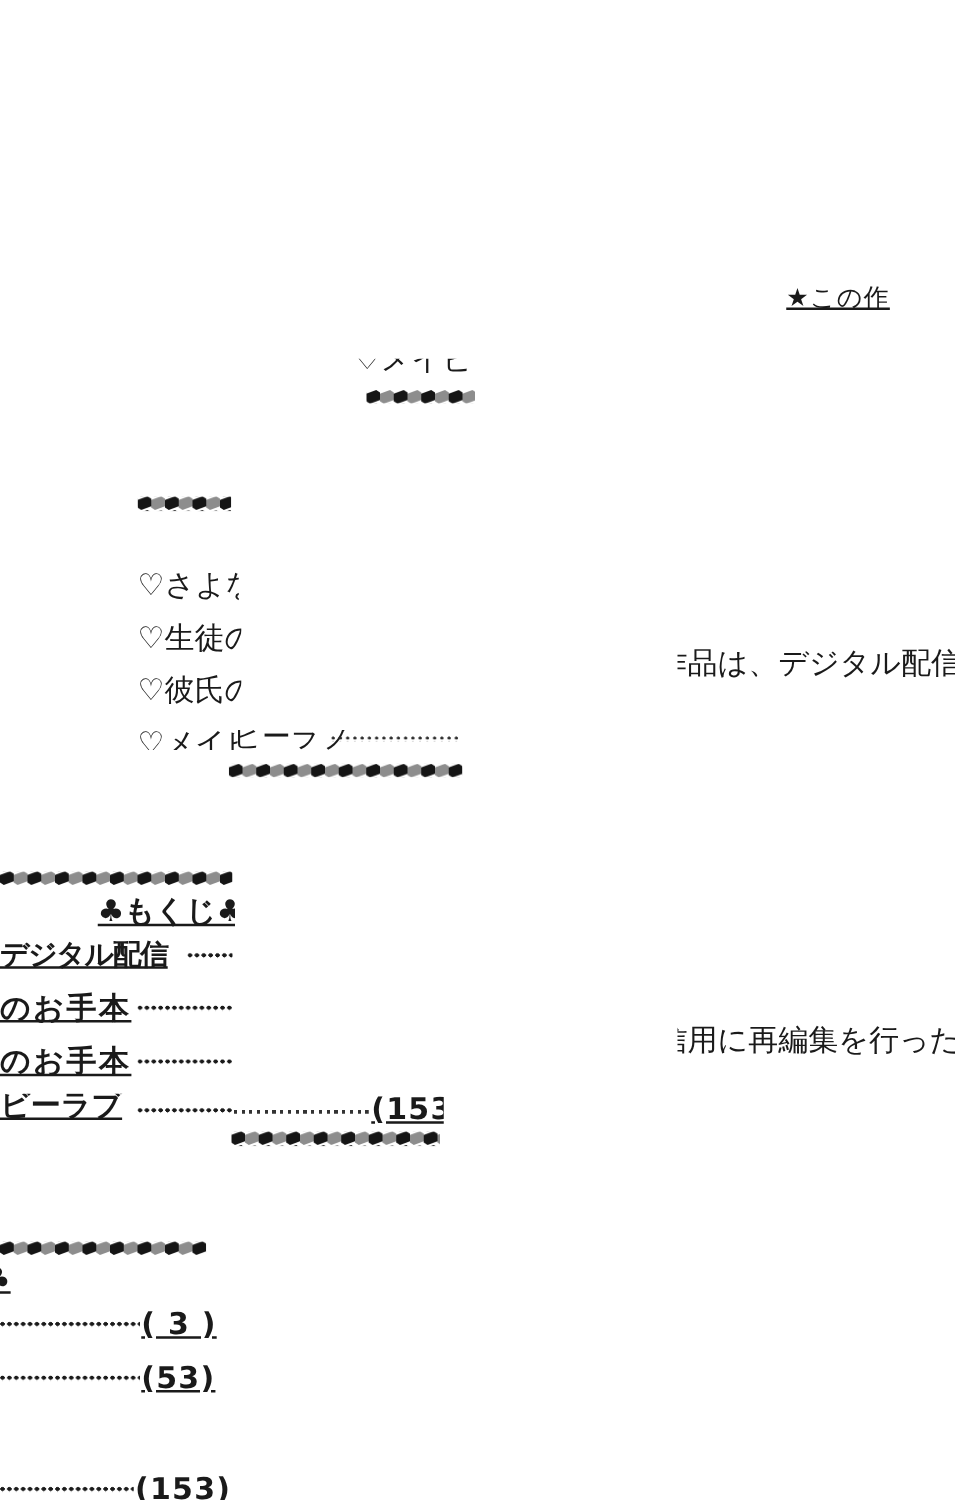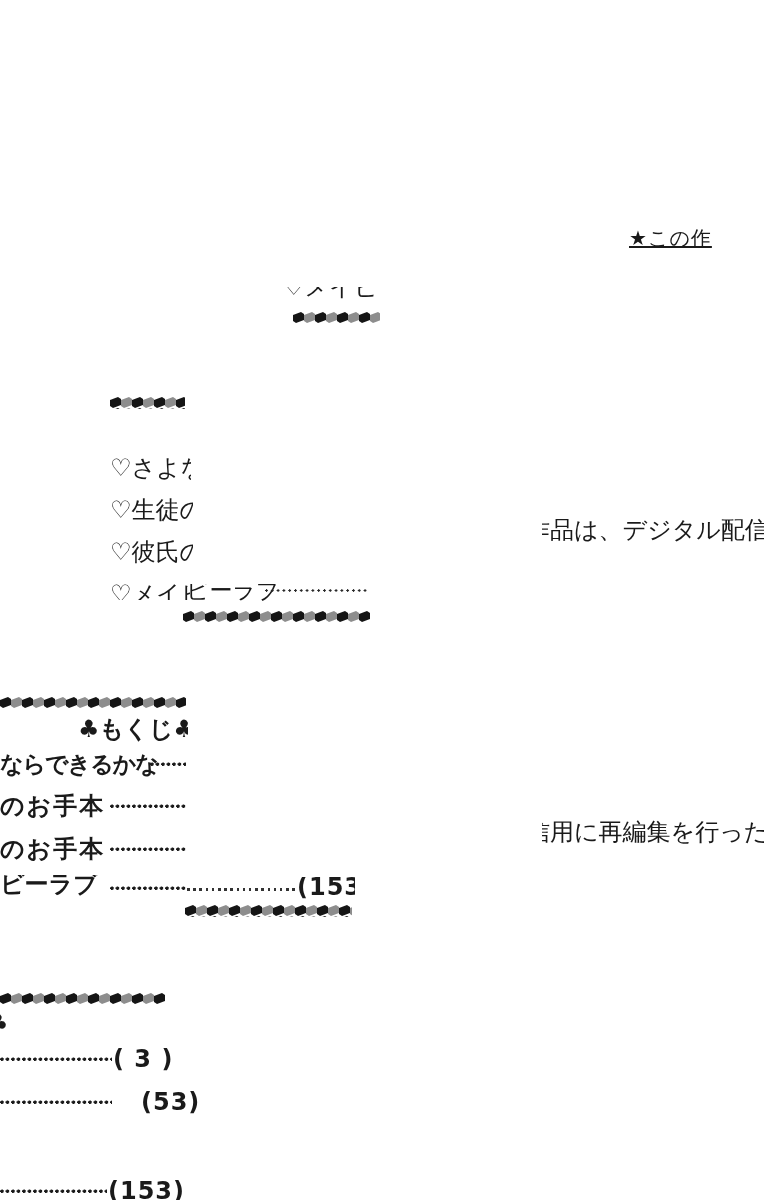--- a/index.html
+++ b/index.html
@@ -3,21 +3,21 @@
 <meta charset="utf-8">
 <style>
   html,body{margin:0;padding:0;background:#ffffff;}
   #page{
     position:relative;width:764px;height:1200px;background:#ffffff;
     overflow:hidden;font-family:"DejaVu Sans","Liberation Sans",sans-serif;
   }
   .frag{position:absolute;white-space:nowrap;color:#1a1a1a;}
   .clip{overflow:hidden;}
   .serif{font-family:"DejaVu Serif","DejaVu Sans",serif;font-weight:400;}
-  .sans{font-family:"DejaVu Sans","Liberation Sans",sans-serif;font-weight:700;}
+  .sans{font-family:"DejaVu Sans","Liberation Sans",sans-serif;font-weight:700;text-decoration:underline;}
   .inner{display:block;white-space:nowrap;}
   .abs{position:absolute;white-space:nowrap;}
   
   .lead-dots{position:absolute;height:5px;background-repeat:repeat-x;
     background-image:radial-gradient(circle at 2px 2.2px,#1a1a1a 1.6px,rgba(0,0,0,0) 1.9px);
     background-size:5.5px 5px;}
   .lead-fine{position:absolute;height:4px;background-repeat:repeat-x;
     background-image:radial-gradient(circle at 1.5px 1.5px,#2a2a2a 1.1px,rgba(0,0,0,0) 1.4px);
     background-size:5.8px 4px;}
   .lead-dash{position:absolute;height:2.6px;
@@ -72,21 +72,21 @@
 
   <svg class="zz" style="left:0px;top:697px;" width="186" height="11">
       <rect width="186" height="11" fill="url(#zz)"></rect>
     </svg>
 
   <div class="frag clip sans" style="left:78px;top:713px;width:110px;height:33px;font-size:24px;line-height:33px;">
     <span class="inner">♣もくじ♣</span>
   </div>
 
   <div class="frag" style="left:0px;top:749px;width:190px;height:30px;">
-    <span class="abs sans" style="left:0;top:0;font-size:23px;line-height:30px;letter-spacing:-1px;">ならできるかな</span>
+    <span class="abs sans" style="left:0;top:0;font-size:23px;line-height:30px;letter-spacing:-1px;">デジタル配信</span>
     <span class="lead-dots" style="left:150px;top:13px;width:36px;"></span>
   </div>
   <div class="frag" style="left:0px;top:791px;width:190px;height:30px;">
     <span class="abs sans" style="left:0;top:0;font-size:24px;line-height:30px;letter-spacing:2px;">のお手本</span>
     <span class="lead-dots" style="left:110px;top:13px;width:76px;"></span>
   </div>
   <div class="frag" style="left:0px;top:834px;width:190px;height:30px;">
     <span class="abs sans" style="left:0;top:0;font-size:24px;line-height:30px;letter-spacing:2px;">のお手本</span>
     <span class="lead-dots" style="left:110px;top:13px;width:76px;"></span>
   </div>
@@ -110,21 +110,21 @@
   <div class="frag clip sans" style="left:0px;top:1010px;width:9px;height:26px;font-size:24px;line-height:26px;">
     <span class="inner" style="margin-left:-13px;">♣</span>
   </div>
 
   <div class="frag" style="left:0px;top:1044px;width:180px;height:30px;">
     <span class="lead-dots" style="left:0;top:13px;width:112px;"></span>
     <span class="abs sans" style="left:113px;top:0;font-size:24px;line-height:30px;letter-spacing:1px;">( 3 )</span>
   </div>
   <div class="frag" style="left:0px;top:1087px;width:180px;height:30px;">
     <span class="lead-dots" style="left:0;top:13px;width:112px;"></span>
-    <span class="abs sans" style="left:113px;top:0;font-size:24px;line-height:30px;letter-spacing:1px;margin-left:28px;">(53)</span>
+    <span class="abs sans" style="left:113px;top:0;font-size:24px;line-height:30px;letter-spacing:1px;">(53)</span>
   </div>
   <div class="frag" style="left:0px;top:1176px;width:180px;height:30px;">
     <span class="lead-dots" style="left:0;top:13px;width:107px;"></span>
     <span class="abs sans" style="left:108px;top:0;font-size:24px;line-height:30px;letter-spacing:1px;">(153)</span>
   </div>
 
   <div class="frag serif" style="left:629px;top:224px;font-size:20px;line-height:29px;letter-spacing:1px;text-decoration:underline;">
     <span>★この作</span>
   </div>
   <div class="frag clip serif" style="left:542px;top:512px;width:222px;height:36px;font-size:24px;line-height:36px;">

